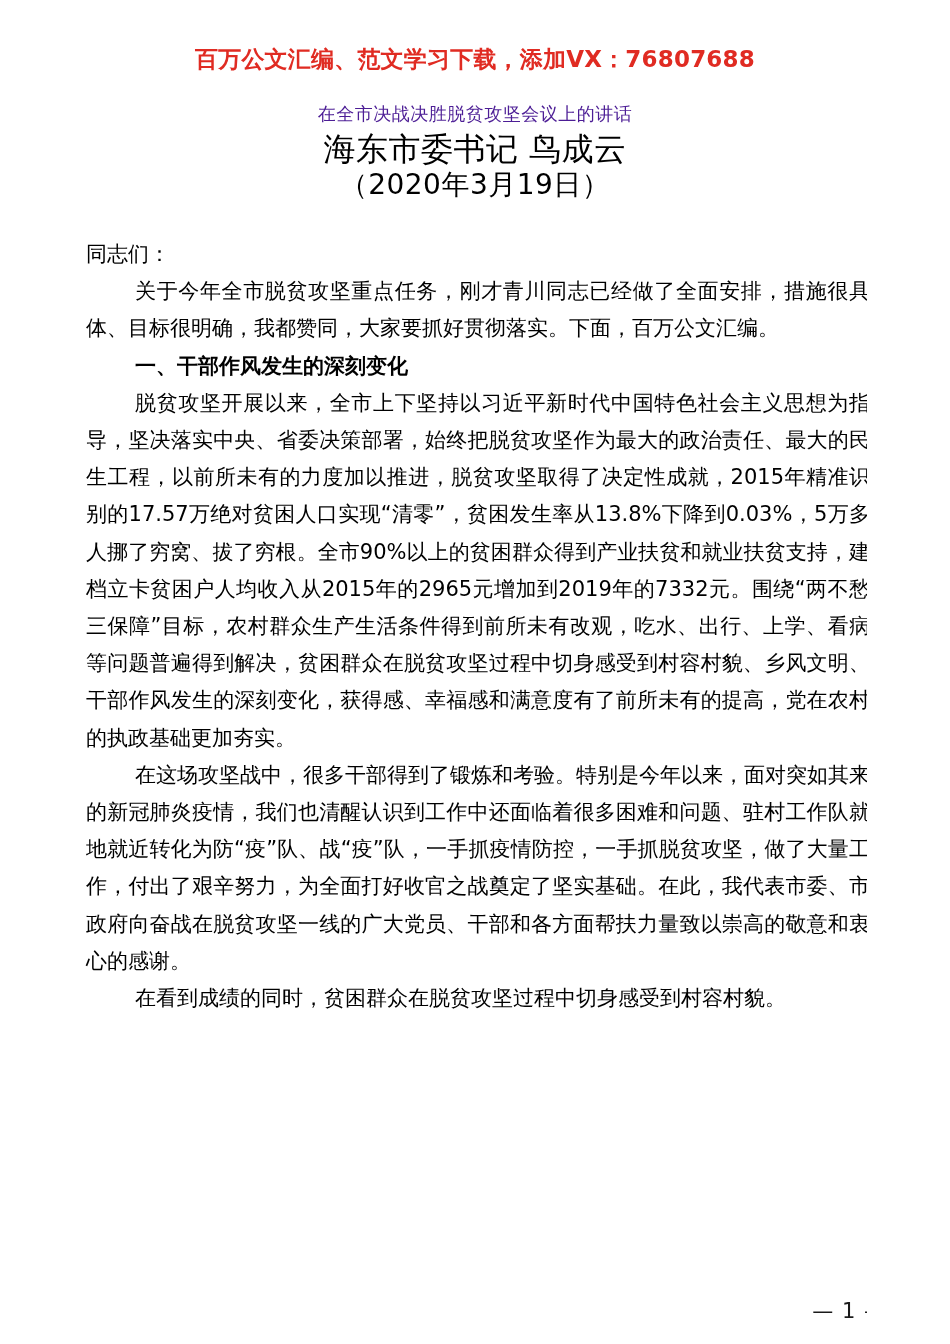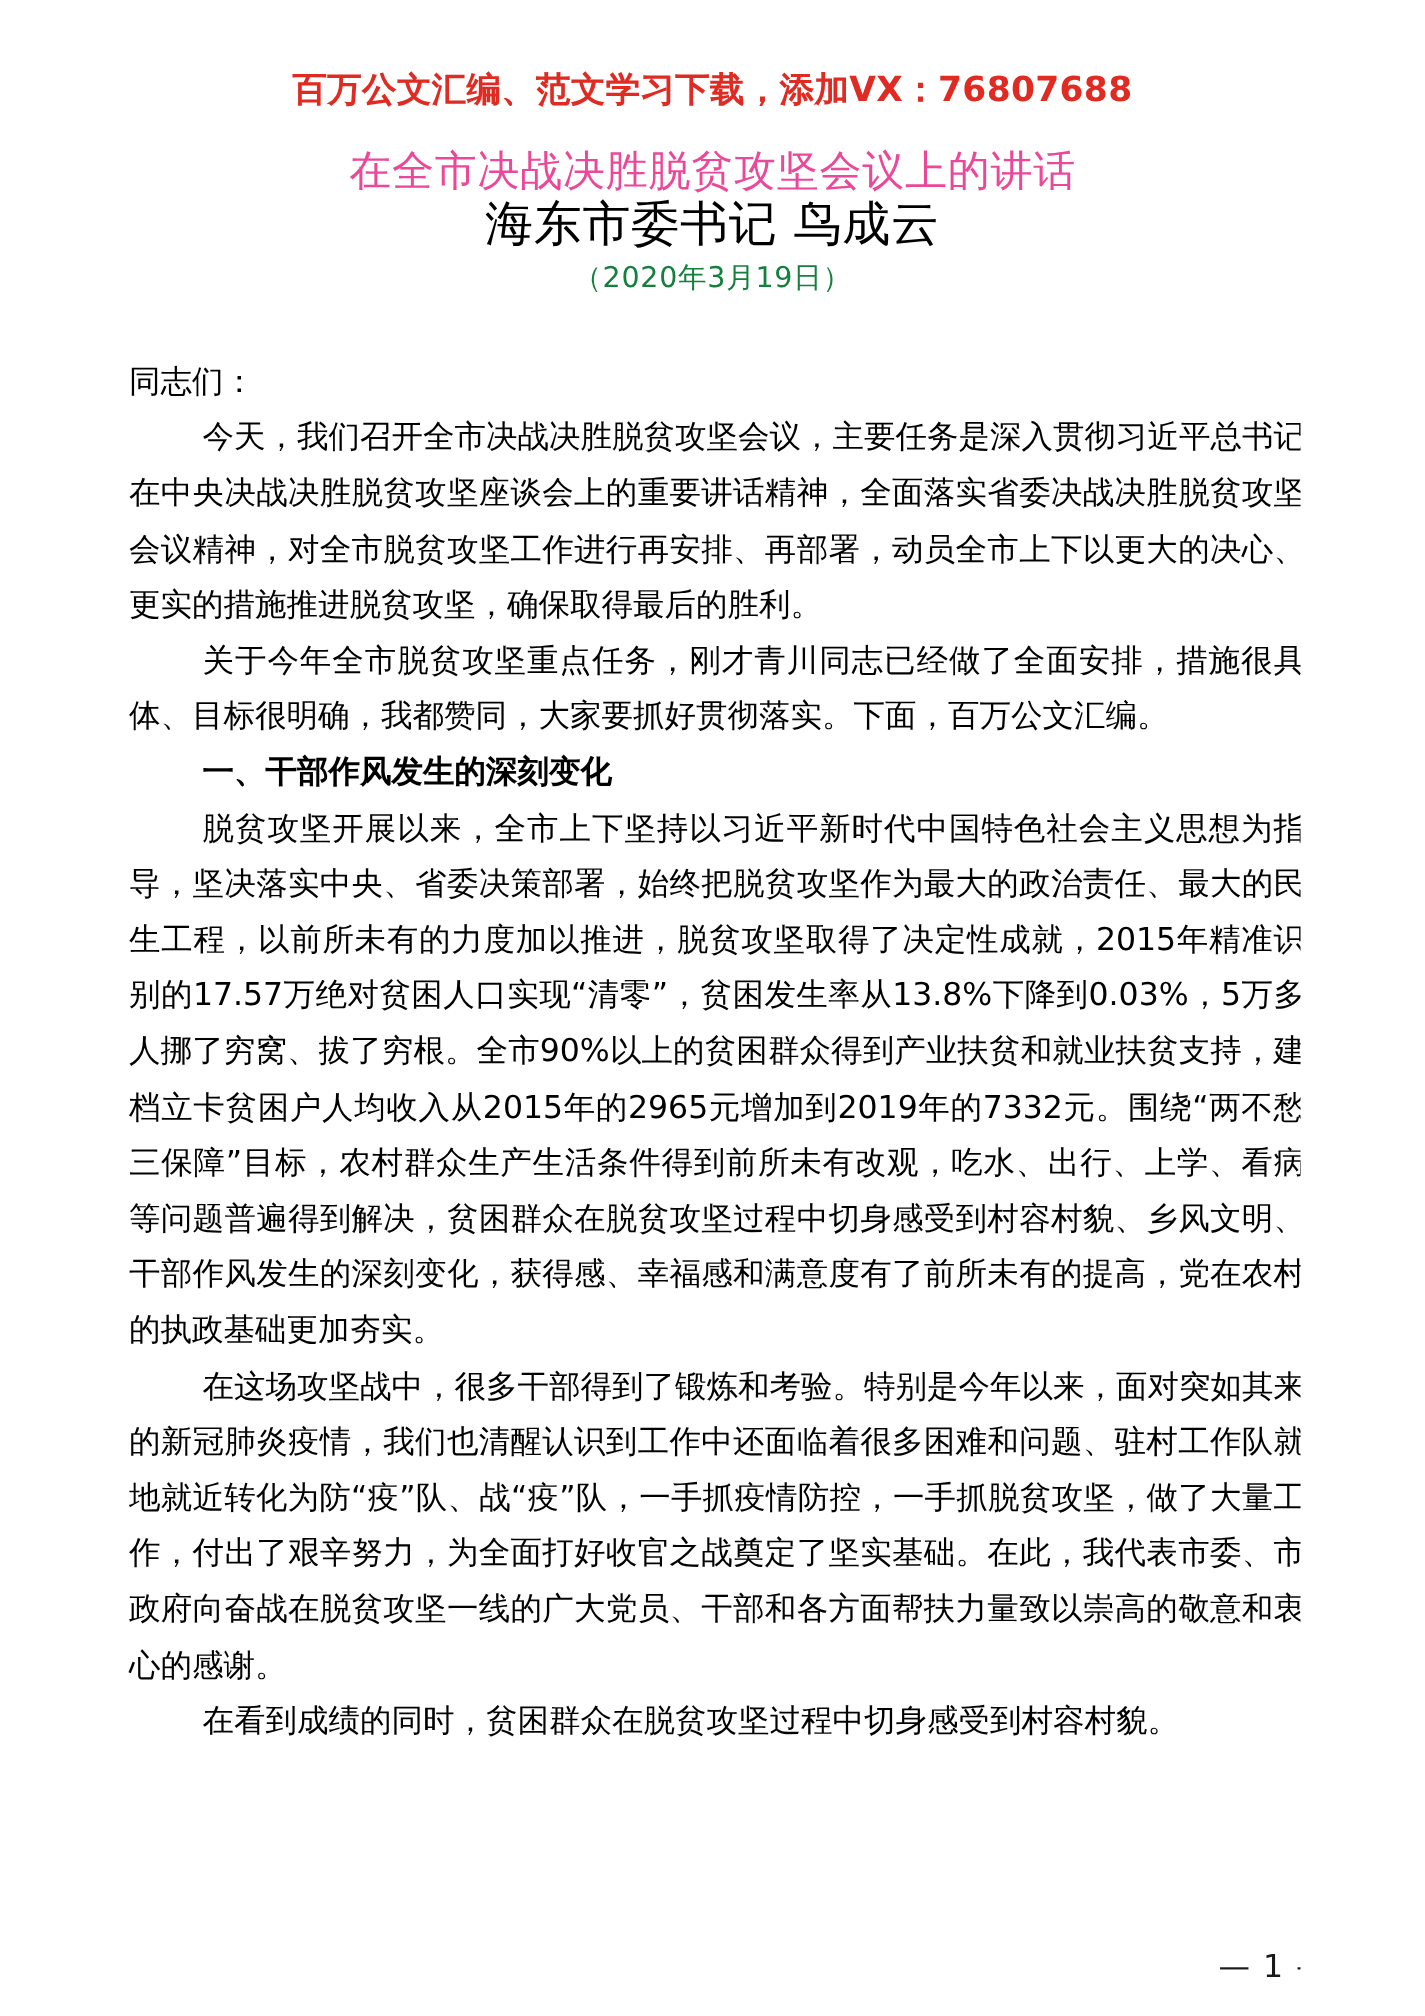--- a/index.html
+++ b/index.html
@@ -34,35 +34,35 @@
 
   
   .title-block {
     position: absolute;
     top: 97px;
     left: 0;
     width: 950px;
     text-align: center;
   }
   .doc-title {
-    font-size: 28px;
+    font-size: 18px;
     line-height: 34px;
-    color: #ec4899;
+    color: #4c1d95;
     letter-spacing: 0.5px;
   }
   .doc-byline {
     font-size: 32px;
     line-height: 36px;
     color: #000000;
     letter-spacing: 0.5px;
   }
   .doc-date {
-    font-size: 19px;
+    font-size: 28px;
     line-height: 36px;
-    color: #15803d;
+    color: #000000;
     letter-spacing: 0.5px;
   }
 
   
   .body-col {
     position: absolute;
     top: 236px;
     left: 86px;
     width: 784px;
   }
@@ -108,21 +108,20 @@
   <div class="title-block">
     <div class="doc-title">在全市决战决胜脱贫攻坚会议上的讲话</div>
     <div class="doc-byline">海东市委书记 鸟成云</div>
     <div class="doc-date">（2020年3月19日）</div>
   </div>
 
   <div class="body-col">
 
     <p class="para salutation">同志们：</p>
 
-    <p class="para indent">今天，我们召开全市决战决胜脱贫攻坚会议，主要任务是深入贯彻习近平总书记在中央决战决胜脱贫攻坚座谈会上的重要讲话精神，全面落实省委决战决胜脱贫攻坚会议精神，对全市脱贫攻坚工作进行再安排、再部署，动员全市上下以更大的决心、更实的措施推进脱贫攻坚，确保取得最后的胜利。</p>
 
     <p class="para indent">关于今年全市脱贫攻坚重点任务，刚才青川同志已经做了全面安排，措施很具体、目标很明确，我都赞同，大家要抓好贯彻落实。下面，百万公文汇编。</p>
 
     <p class="para heading">一、干部作风发生的深刻变化</p>
 
     <p class="para indent">脱贫攻坚开展以来，全市上下坚持以习近平新时代中国特色社会主义思想为指导，坚决落实中央、省委决策部署，始终把脱贫攻坚作为最大的政治责任、最大的民生工程，以前所未有的力度加以推进，脱贫攻坚取得了决定性成就，2015年精准识别的17.57万绝对贫困人口实现“清零”，贫困发生率从13.8%下降到0.03%，5万多人挪了穷窝、拔了穷根。全市90%以上的贫困群众得到产业扶贫和就业扶贫支持，建档立卡贫困户人均收入从2015年的2965元增加到2019年的7332元。围绕“两不愁三保障”目标，农村群众生产生活条件得到前所未有改观，吃水、出行、上学、看病等问题普遍得到解决，贫困群众在脱贫攻坚过程中切身感受到村容村貌、乡风文明、干部作风发生的深刻变化，获得感、幸福感和满意度有了前所未有的提高，党在农村的执政基础更加夯实。</p>
 
     <p class="para indent">在这场攻坚战中，很多干部得到了锻炼和考验。特别是今年以来，面对突如其来的新冠肺炎疫情，我们也清醒认识到工作中还面临着很多困难和问题、驻村工作队就地就近转化为防“疫”队、战“疫”队，一手抓疫情防控，一手抓脱贫攻坚，做了大量工作，付出了艰辛努力，为全面打好收官之战奠定了坚实基础。在此，我代表市委、市政府向奋战在脱贫攻坚一线的广大党员、干部和各方面帮扶力量致以崇高的敬意和衷心的感谢。</p>
 
     <p class="para indent">在看到成绩的同时，贫困群众在脱贫攻坚过程中切身感受到村容村貌。</p>

